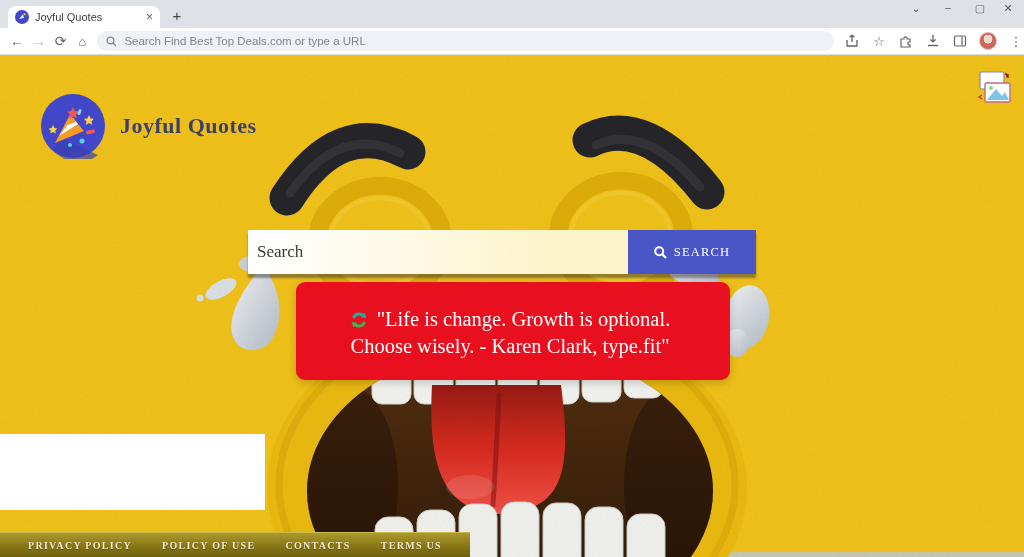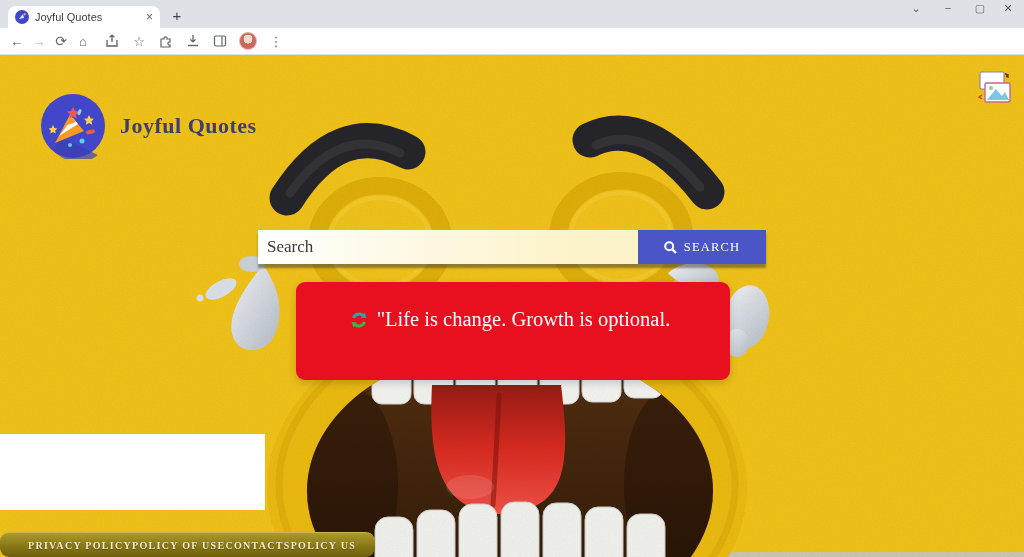--- a/index.html
+++ b/index.html
@@ -38,43 +38,43 @@
   .page { position:absolute; top:55px; left:0; width:1024px; height:502px; overflow:hidden;
           background:#f2c31a; font-family:"Liberation Serif", serif; }
   .face { position:absolute; left:0; top:0; }
 
   .brand { position:absolute; left:40px; top:38px; display:flex; align-items:center; gap:14px; }
   .brand-logo { width:66px; height:66px; }
   .brand-title { font-size:22px; font-weight:600; color:#3c3e70; letter-spacing:.5px; }
 
   .wallpaper-btn { position:absolute; left:972px; top:14px; width:40px; height:40px; }
 
-  .searchbar { position:absolute; left:258px; top:175px; width:508px; height:34px; display:flex;
+  .searchbar { position:absolute; left:248px; top:175px; width:508px; height:44px; display:flex;
                box-shadow:0 4px 2px rgba(55,55,60,.5); }
   .searchbar input { flex:1; border:none; outline:none; padding-left:9px;
                      background:linear-gradient(90deg,#ffffff 0%,#fdf3c8 85%);
                      font-family:"Liberation Serif", serif; font-size:17px; color:#3a3a3a; }
   .searchbar input::placeholder { color:#3a3a3a; }
   .search-btn { width:128px; border:none; background:#4a56c5; color:#fff; cursor:pointer;
                 display:flex; align-items:center; justify-content:center; gap:7px;
                 font-family:"Liberation Serif", serif; font-size:12.5px; letter-spacing:1.2px; }
 
   .quote-box { position:absolute; left:296px; top:227px; width:434px; height:98px;
                background:#e8101e; border-radius:9px; color:#fff; text-align:center;
                padding:24px 18px 0 12px; font-size:20.5px; line-height:27px;
                box-shadow:0 3px 8px rgba(0,0,0,.18); }
   .quote-line1 { white-space:nowrap; }
   .sync-ic { display:inline-block; vertical-align:-3px; margin-right:9px; }
 
   .ad-box { position:absolute; left:0; top:379px; width:265px; height:76px; background:#fff; }
 
-  .footer { position:absolute; left:0; top:477px; width:375px; height:25px;
+  .footer { position:absolute; left:0; top:477px; width:470px; height:25px;
             background:linear-gradient(180deg,#ab9a2e 0%,#887715 55%,#6e5f0e 100%);
             border-top:1px solid #c8b84c; display:flex; align-items:center;
-            justify-content:space-between; padding:0 28px;border-radius:9px; }
+            justify-content:space-between; padding:0 28px; }
   .footer a { font-size:10px; font-weight:bold; letter-spacing:1.3px; color:#f3ecd2;
               text-decoration:none; text-shadow:0 1px 1px rgba(60,50,0,.6);
               font-family:"Liberation Serif", serif; white-space:nowrap; }
 </style>
 </head>
 <body>
 
 <div class="window">
 
   <div class="tabstrip">
@@ -92,20 +92,27 @@
     <div class="winctl wc-min">−</div>
     <div class="winctl wc-max">▢</div>
     <div class="winctl wc-close">✕</div>
   </div>
 
   <div class="toolbar">
     <div class="navbtn">←</div>
     <div class="navbtn fwd">→</div>
     <div class="navbtn">⟳</div>
     <div class="navbtn home">⌂</div>
+    <div class="omnibox">
+      <svg width="11" height="11" viewBox="0 0 11 11">
+        <circle cx="4.5" cy="4.5" r="3.4" fill="none" stroke="#80868b" stroke-width="1.3"></circle>
+        <line x1="7.2" y1="7.2" x2="10" y2="10" stroke="#80868b" stroke-width="1.3"></line>
+      </svg>
+      <input placeholder="Search Find Best Top Deals.com or type a URL" style="">
+    </div>
     <div class="tb-right">
       <div class="tb-ic">
         <svg width="14" height="14" viewBox="0 0 14 14">
             <path d="M2 6 v6 h10 v-6" fill="none" stroke="#5f6368" stroke-width="1.3"></path>
             <path d="M7 1 v7 M7 1 L4.6 3.4 M7 1 L9.4 3.4" fill="none" stroke="#5f6368" stroke-width="1.3"></path>
           </svg>
       </div>
       <div class="tb-ic">☆</div>
       <div class="tb-ic">
         <svg width="14" height="14" viewBox="0 0 14 14">
@@ -259,25 +266,26 @@
 
     <div class="quote-box">
       <div class="quote-line1">
         <svg class="sync-ic" width="18" height="18" viewBox="0 0 18 18">
           <path d="M3.5 7 A 6 6 0 0 1 14 5.5" fill="none" stroke="#2aa9a0" stroke-width="3"></path>
           <polygon points="14.5,1.5 16.5,7 11,6.5" fill="#2aa9a0"></polygon>
           <path d="M14.5 11 A 6 6 0 0 1 4 12.5" fill="none" stroke="#43b14b" stroke-width="3"></path>
           <polygon points="3.5,16.5 1.5,11 7,11.5" fill="#43b14b"></polygon>
         </svg><span>"Life is change. Growth is optional.</span>
       </div>
+      <div>Choose wisely. - Karen Clark, type.fit"</div>
     </div>
 
     <div class="ad-box"></div>
 
     <div class="footer">
       <a href="#">PRIVACY POLICY</a>
       <a href="#">POLICY OF USE</a>
       <a href="#">CONTACTS</a>
-      <a href="#">POLICY US</a>
+      <a href="#">TERMS US</a>
     </div>
 
   </div>
 </div>
 
 </body></html>

